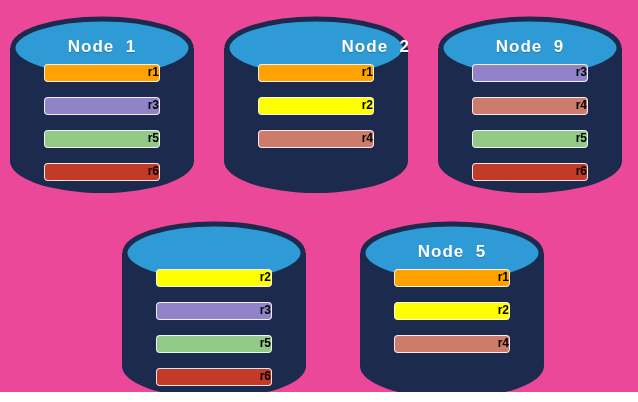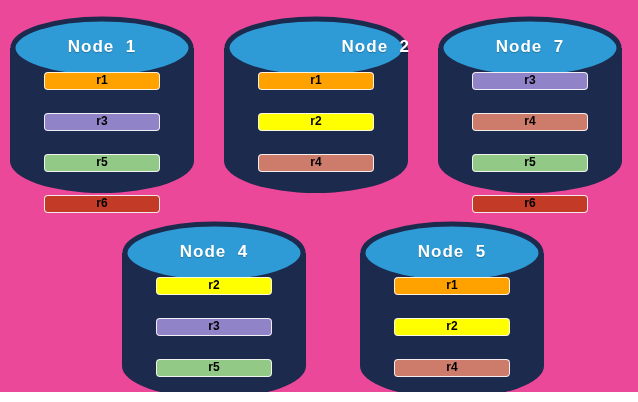--- a/index.html
+++ b/index.html
@@ -59,22 +59,21 @@
   .bar {
     box-sizing: border-box;
     width: 116px;
     height: 18px;
     border: 1.5px solid rgba(250,250,250,0.9);
     border-radius: 4px;
     color: #000000;
     font-weight: bold;
     font-size: 12px;
     line-height: 15px;
-    text-align: center;
-    margin-top: 8px;
+    text-align: right;
   }
 </style>
 </head>
 <body>
 
 <div class="canvas">
   <div class="row row1" id="row-1">
   <div class="node">
     <svg class="cyl" viewBox="0 0 188 186" preserveAspectRatio="none" aria-hidden="true">
       <path class="cyl-body" d="M2,40 L2,153 A92,32 0 0 0 186,153 L186,40 Z" fill="#1B2A4D"></path>
@@ -100,36 +99,35 @@
           <div class="bar" style="background: rgb(255, 255, 0); color: rgb(0, 0, 0);">r2</div>
           <div class="bar" style="background: rgb(205, 123, 106); color: rgb(0, 0, 0);">r4</div>
         </div>
   </div>
 
   <div class="node">
     <svg class="cyl" viewBox="0 0 188 186" preserveAspectRatio="none" aria-hidden="true">
       <path class="cyl-body" d="M2,40 L2,153 A92,32 0 0 0 186,153 L186,40 Z" fill="#1B2A4D"></path>
       <ellipse class="cyl-top" cx="94" cy="40" rx="89" ry="29" stroke-width="5" fill="#2E9BD6" stroke="#1B2A4D"></ellipse>
     </svg>
-    <div class="node-title" style="color: rgb(255, 255, 255);">Node  7</div>
+    <div class="node-title" style="color: rgb(255, 255, 255);">Node  9</div>
     <div class="bars">
           <div class="bar" style="background: rgb(144, 131, 200); color: rgb(0, 0, 0);">r3</div>
           <div class="bar" style="background: rgb(205, 123, 106); color: rgb(0, 0, 0);">r4</div>
           <div class="bar" style="background: rgb(146, 201, 134); color: rgb(0, 0, 0);">r5</div>
           <div class="bar" style="background: rgb(195, 58, 38); color: rgb(0, 0, 0);">r6</div>
         </div>
   </div>
 </div>
   <div class="row row2" id="row-2">
   <div class="node">
     <svg class="cyl" viewBox="0 0 188 186" preserveAspectRatio="none" aria-hidden="true">
       <path class="cyl-body" d="M2,40 L2,153 A92,32 0 0 0 186,153 L186,40 Z" fill="#1B2A4D"></path>
       <ellipse class="cyl-top" cx="94" cy="40" rx="89" ry="29" stroke-width="5" fill="#2E9BD6" stroke="#1B2A4D"></ellipse>
     </svg>
-    <div class="node-title" style="color: rgb(255, 255, 255);">Node  4</div>
     <div class="bars">
           <div class="bar" style="background: rgb(255, 255, 0); color: rgb(0, 0, 0);">r2</div>
           <div class="bar" style="background: rgb(144, 131, 200); color: rgb(0, 0, 0);">r3</div>
           <div class="bar" style="background: rgb(146, 201, 134); color: rgb(0, 0, 0);">r5</div>
           <div class="bar" style="background: rgb(195, 58, 38); color: rgb(0, 0, 0);">r6</div>
         </div>
   </div>
 
   <div class="node">
     <svg class="cyl" viewBox="0 0 188 186" preserveAspectRatio="none" aria-hidden="true">

